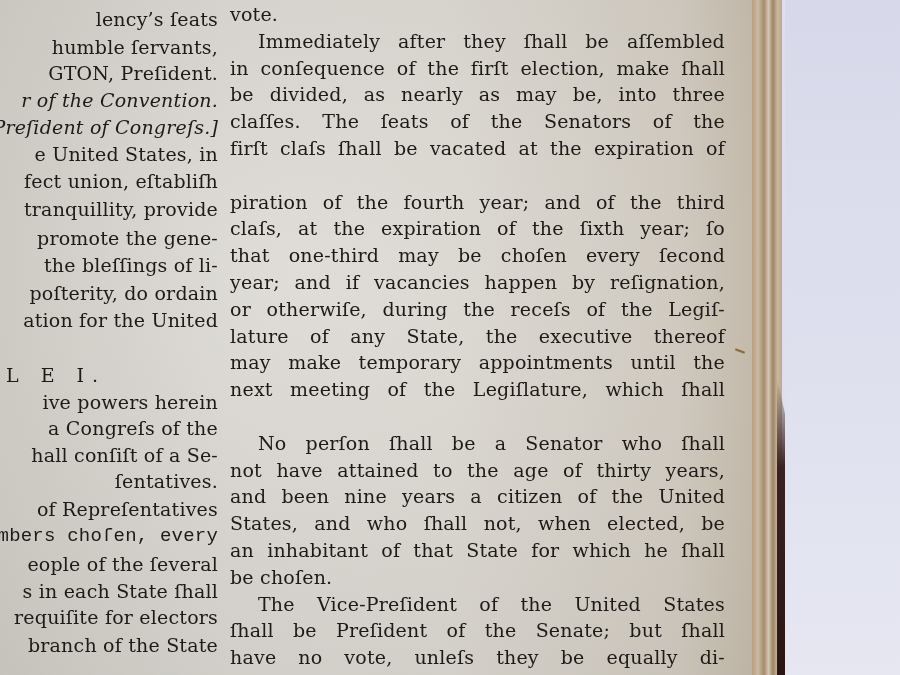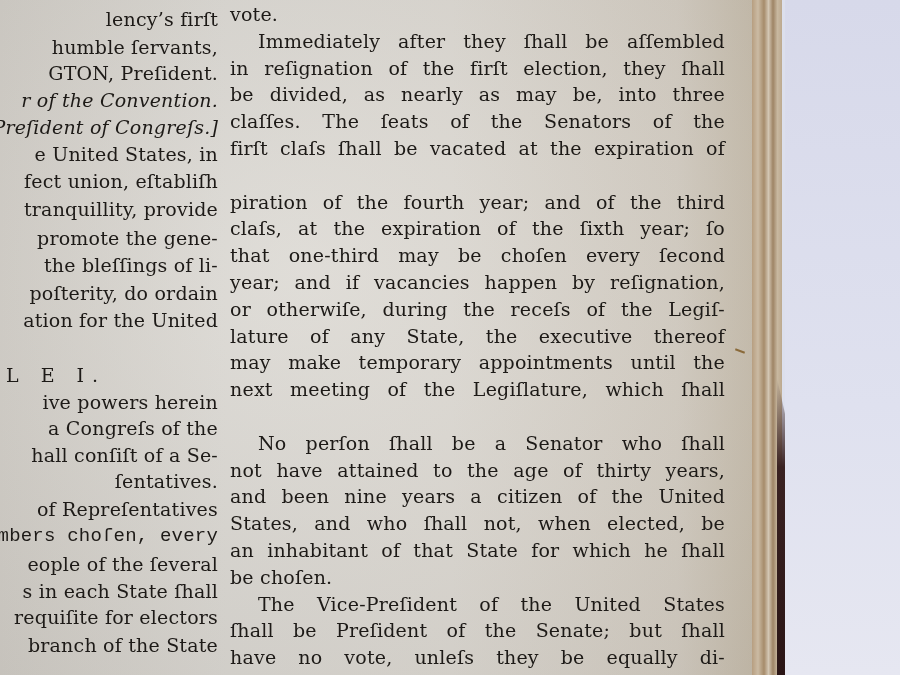--- a/index.html
+++ b/index.html
@@ -44,21 +44,21 @@
 </head>
 <body>
 
 <div class="page"></div>
 <div class="edge"></div>
 <div class="edge-shadow"></div>
 <div class="backdrop"></div>
 <div class="marker"></div>
 
 <div class="col left-col" id="leftcol">
-    <div class="line" style="top: 10px;">lency’s firſt</div>
+    <div class="line" style="top: 10px;">lency’s ſeats</div>
     <div class="line" style="top: 38px;">humble ſervants,</div>
     <div class="line" style="top: 64px;">GTON, Preſident.</div>
     <div class="line italic" style="top: 91px;">r of the Convention.</div>
     <div class="line italic" style="top: 118px;">Preſident of Congreſs.]</div>
     <div class="line" style="top: 145px;">e United States, in</div>
     <div class="line" style="top: 172px;">fect union, eſtabliſh</div>
     <div class="line" style="top: 200px;">tranquillity, provide</div>
     <div class="line" style="top: 229px;">promote the gene-</div>
     <div class="line" style="top: 256px;">the bleſſings of li-</div>
     <div class="line" style="top: 284px;">poſterity, do ordain</div>
@@ -71,21 +71,21 @@
     <div class="line" style="top: 500px;">of Repreſentatives</div>
     <div class="line" style="top: 527px; font-family: Liberation Mono, monospace;">mbers choſen, every</div>
     <div class="line" style="top: 555px;">eople of the ſeveral</div>
     <div class="line" style="top: 582px;">s in each State ſhall</div>
     <div class="line" style="top: 608px;">requiſite for electors</div>
     <div class="line" style="top: 636px;">branch of the State</div>
   </div>
 <div class="col right-col" id="rightcol">
     <div class="line last" style="top: 5px;">vote.</div>
     <div class="line indent" style="top: 32px;">Immediately after they ſhall be aſſembled</div>
-    <div class="line" style="top: 59px;">in reſignation of the firſt election, they ſhall</div>
+    <div class="line" style="top: 59px;">in conſequence of the firſt election, make ſhall</div>
     <div class="line" style="top: 85px;">be divided, as nearly as may be, into three</div>
     <div class="line" style="top: 112px;">claſſes. The ſeats of the Senators of the</div>
     <div class="line" style="top: 139px;">firſt claſs ſhall be vacated at the expiration of</div>
     <div class="line" style="top: 193px;">piration of the fourth year; and of the third</div>
     <div class="line" style="top: 219px;">claſs, at the expiration of the ſixth year; ſo</div>
     <div class="line" style="top: 246px;">that one-third may be choſen every ſecond</div>
     <div class="line" style="top: 273px;">year; and if vacancies happen by reſignation,</div>
     <div class="line" style="top: 300px;">or otherwiſe, during the receſs of the Legiſ-</div>
     <div class="line" style="top: 327px;">lature of any State, the executive thereof</div>
     <div class="line" style="top: 353px;">may make temporary appointments until the</div>

